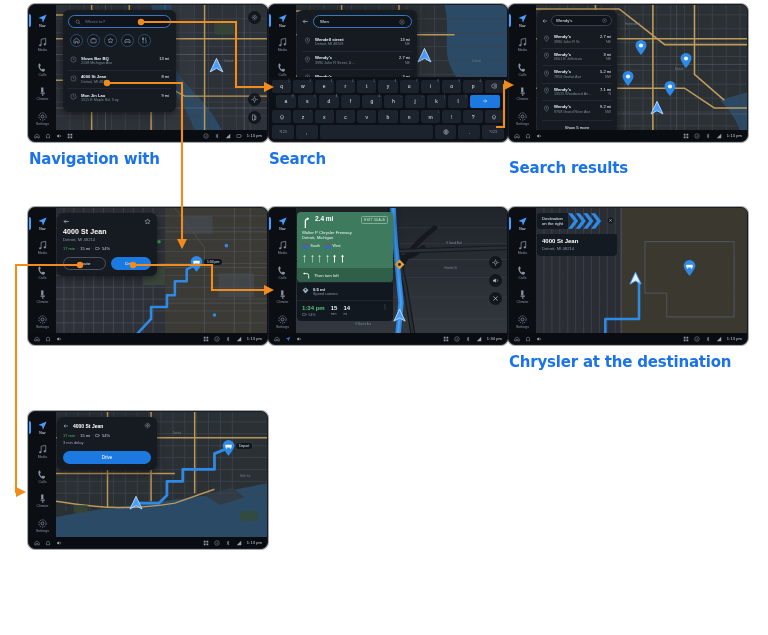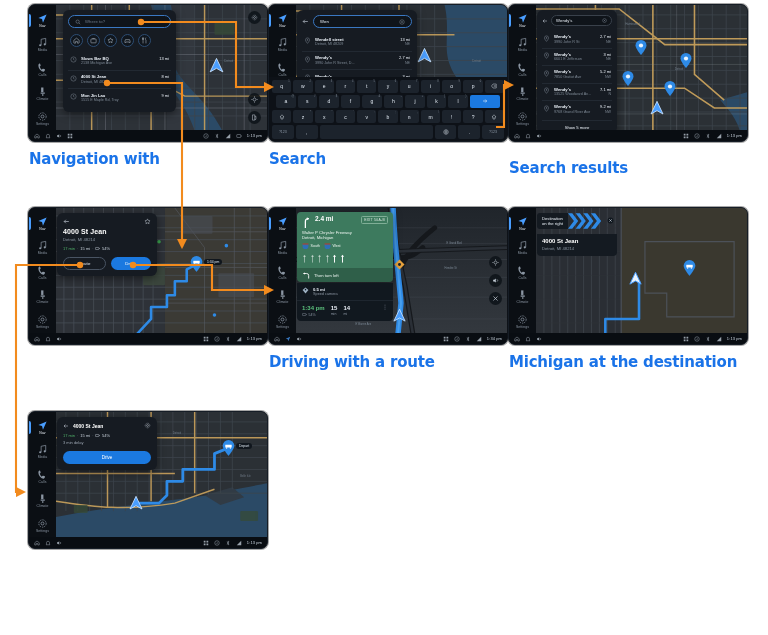--- a/index.html
+++ b/index.html
@@ -1374,21 +1374,20 @@
               <path d="M8 7l8 10-4 3V4l4 3-8 10" fill="none" stroke="#c9d3de" stroke-width="2"></path>
             </svg>
           <svg class="sb-ico" viewBox="0 0 24 24">
               <path d="M3 21L21 3v18z" fill="#c9d3de"></path>
             </svg>
           <span class="sb-time">1:34 pm</span>
         </div>
       </div>
     </div>
   </div>
-  <div class="caption" style="left:269px; top:353px;">Driving with a route</div>
 
   <div class="device" style="left:508px; top:207px; width:240px; height:138px;">
     <div class="screen">
       <div class="screen-body">
         <div class="rail">
           <div class="rail-item active">
             <svg class="ri-ico" viewBox="0 0 24 24">
                 <path d="M3 11l18-8-8 18-2-8z" fill="#4a9eff"></path>
               </svg>
             <span class="ri-lbl">Nav</span>
@@ -1509,21 +1508,21 @@
               <path d="M8 7l8 10-4 3V4l4 3-8 10" fill="none" stroke="#c9d3de" stroke-width="2"></path>
             </svg>
           <svg class="sb-ico" viewBox="0 0 24 24">
               <path d="M3 21L21 3v18z" fill="#c9d3de"></path>
             </svg>
           <span class="sb-time">1:13 pm</span>
         </div>
       </div>
     </div>
   </div>
-  <div class="caption" style="left:509px; top:353px;">Michigan at the destination</div>
+  <div class="caption" style="left:509px; top:353px;">Chrysler at the destination</div>
 
   <div class="device" style="left:28px; top:411px; width:240px; height:138px;">
     <div class="screen">
       <div class="screen-body">
         <div class="rail">
           <div class="rail-item active">
             <svg class="ri-ico" viewBox="0 0 24 24">
                 <path d="M3 11l18-8-8 18-2-8z" fill="#4a9eff"></path>
               </svg>
             <span class="ri-lbl">Nav</span>

